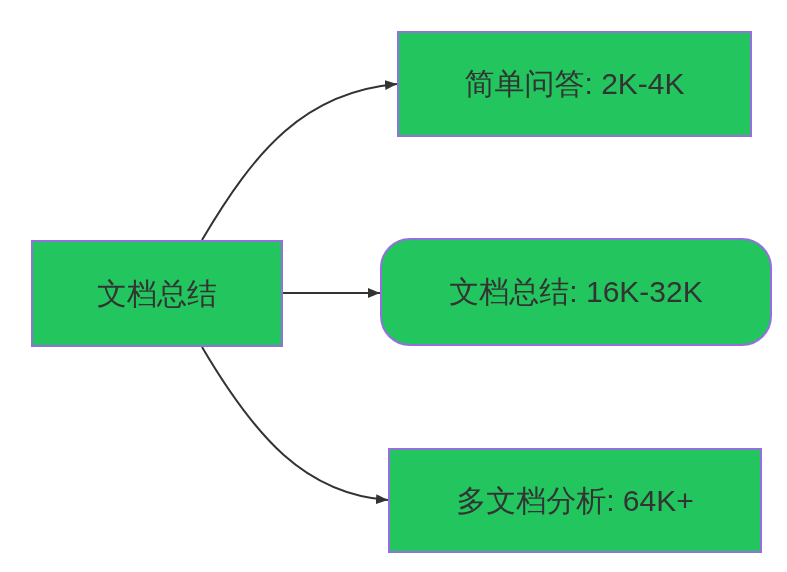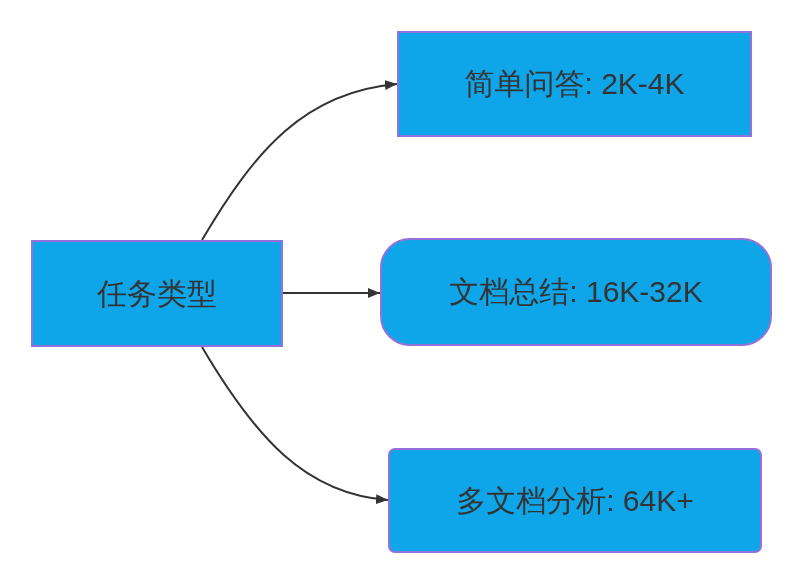--- a/index.html
+++ b/index.html
@@ -23,53 +23,53 @@
     height: 572px;
   }
   .edge {
     fill: none;
     stroke: #333333;
     stroke-width: 2;
   }
   .node {
     position: absolute;
     box-sizing: border-box;
-    background: #0ea5e9;
+    background: #22c55e;
     border: 2px solid #9370DB;
     display: flex;
     align-items: center;
     justify-content: center;
     color: #333333;
     font-size: 30px;
     line-height: 1.2;
     white-space: nowrap;
   }
   .node-task-type   { left: 31px;  top: 240px; width: 252px; height: 107px; }
   .node-simple-qa   { left: 397px; top: 31px;  width: 355px; height: 106px; }
   .node-doc-summary { left: 380px; top: 238px; width: 392px; height: 108px; border-radius: 30px; }
-  .node-multi-doc   { left: 388px; top: 448px; width: 374px; height: 105px; border-radius: 7px; }
+  .node-multi-doc   { left: 388px; top: 448px; width: 374px; height: 105px; }
 </style>
 </head>
 <body>
 
 <div class="diagram">
 
   <svg class="edges-layer" width="787" height="572" viewBox="0 0 787 572" xmlns="http://www.w3.org/2000/svg">
     <defs>
       <marker id="arrowhead" markerUnits="userSpaceOnUse" markerWidth="14" markerHeight="12" refX="12" refY="5" orient="auto">
         <path d="M0,0 L12,5 L0,10 Z" fill="#333333"></path>
       </marker>
     </defs>
     <path class="edge" d="M202,240 C255,150 305,92 397,84" marker-end="url(#arrowhead)" stroke="#333333"></path>
     <path class="edge" d="M283,293 L380,293" marker-end="url(#arrowhead)" stroke="#333333"></path>
     <path class="edge" d="M202,347 C255,437 305,494 388,500" marker-end="url(#arrowhead)" stroke="#333333"></path>
   </svg>
 
   <div class="node node-task-type">
-    <span>任务类型</span>
+    <span>文档总结</span>
   </div>
 
   <div class="node node-simple-qa">
     <span>简单问答: 2K-4K</span>
   </div>
 
   <div class="node node-doc-summary">
     <span>文档总结: 16K-32K</span>
   </div>
 

